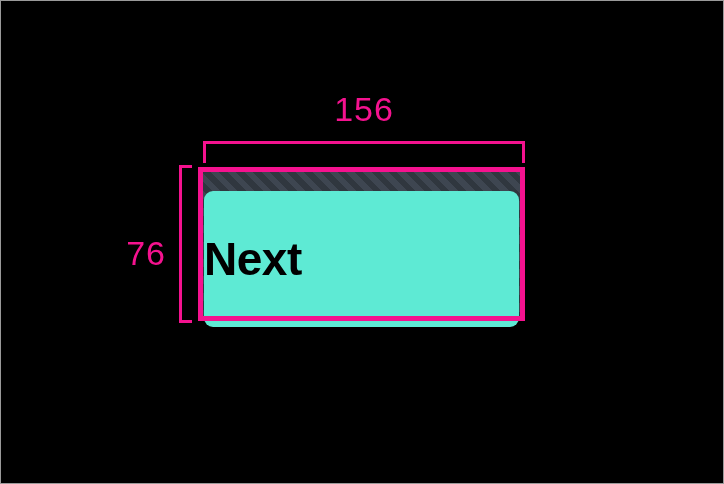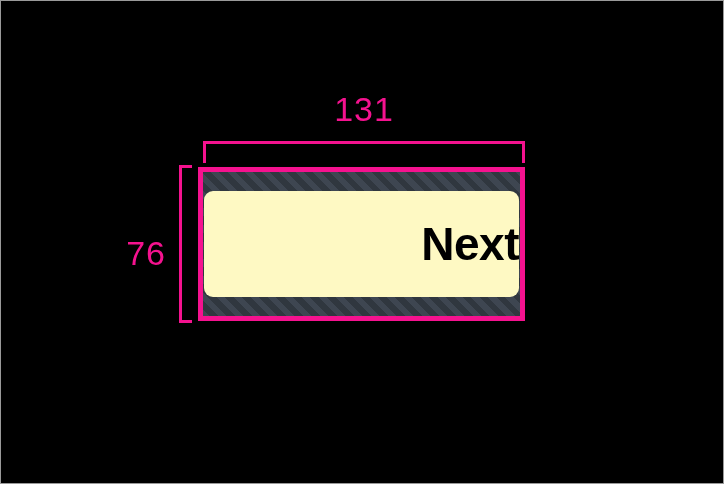--- a/index.html
+++ b/index.html
@@ -54,26 +54,26 @@
     box-sizing: border-box;
     pointer-events: none;
   }
 
   
   .next-button {
     position: absolute;
     left: 6px;
     top: 24px;
     width: 315px;
-    height: 106px;
-    background: #fef9c3;
+    height: 136px;
+    background: #5eead4;
     border-radius: 9px;
     display: flex;
     align-items: center;
-    justify-content: flex-end;
+    justify-content: flex-start;
     box-sizing: border-box;
   }
   .next-button-label {
     color: #000000;
     font-family: "Liberation Sans", sans-serif;
     font-size: 46px;
     font-weight: bold;
     letter-spacing: -0.5px;
     line-height: 1;
   }
@@ -127,21 +127,21 @@
     line-height: 40px;
     letter-spacing: 1px;
   }
 </style>
 </head>
 <body>
 
 <div id="screenshot">
 
   <div class="width-bracket"></div>
-  <div class="width-label">131</div>
+  <div class="width-label">156</div>
 
   <div class="height-bracket"></div>
   <div class="height-label">76</div>
 
   <div class="widget">
 
     <div class="widget-hatch"></div>
 
     <div class="next-button">
       <span class="next-button-label">Next</span>

